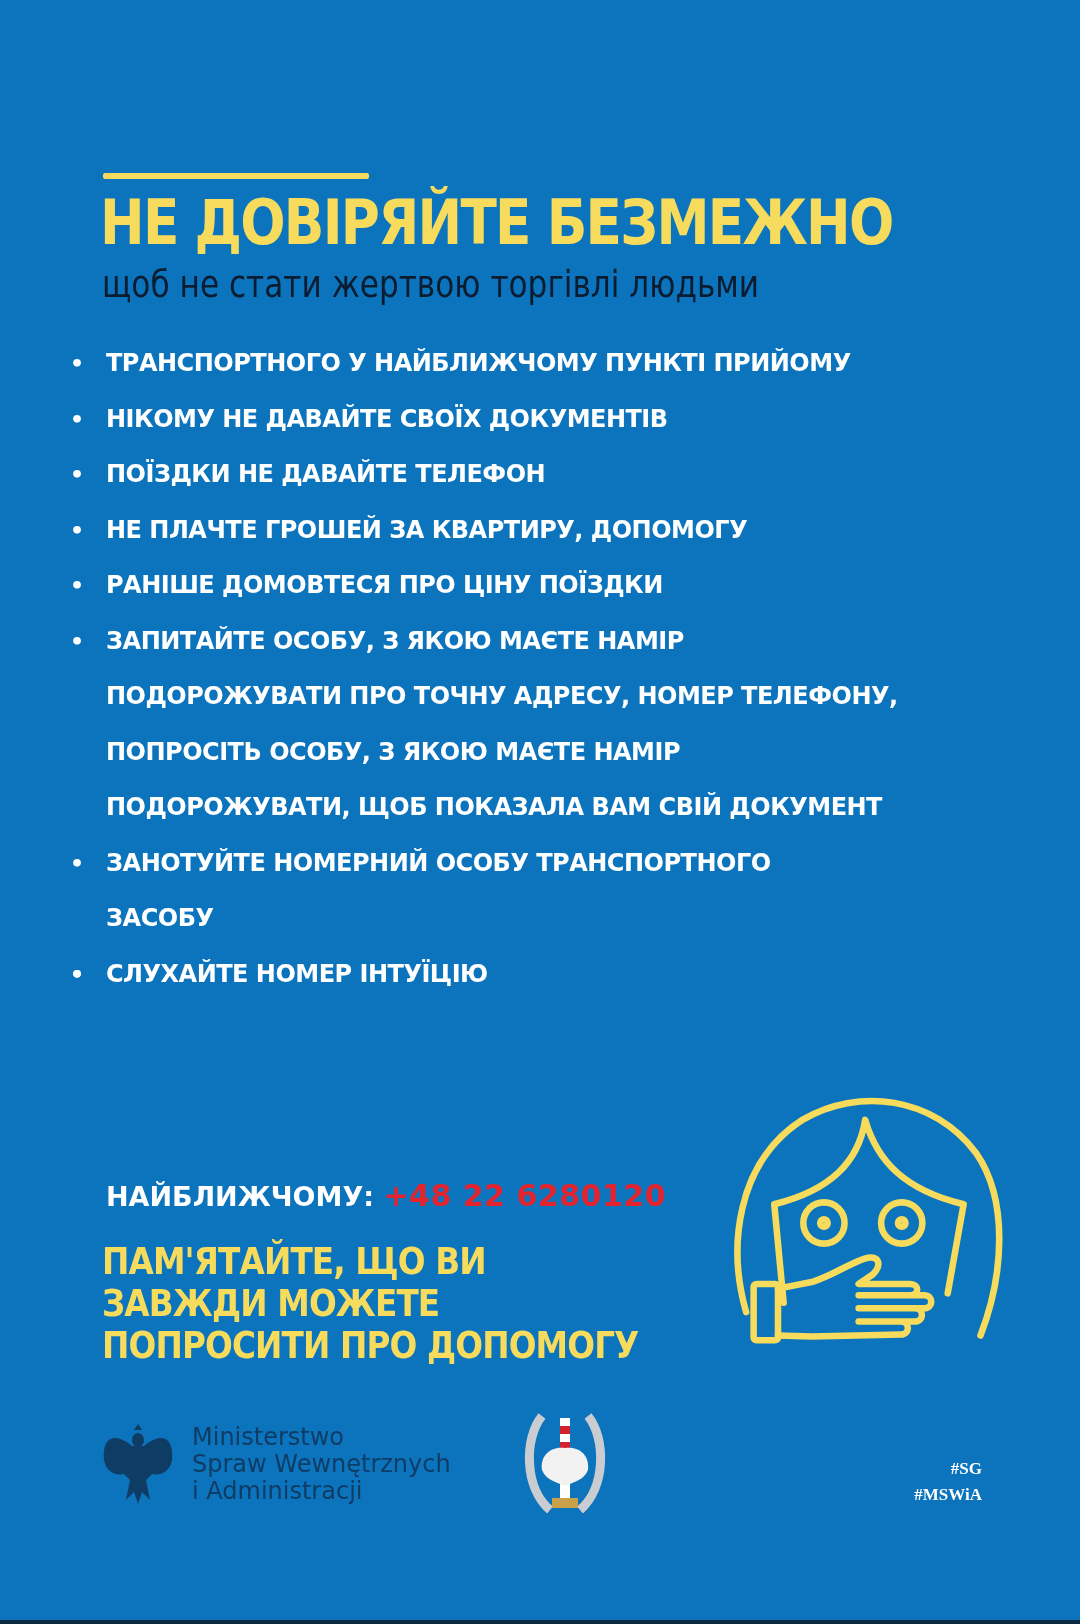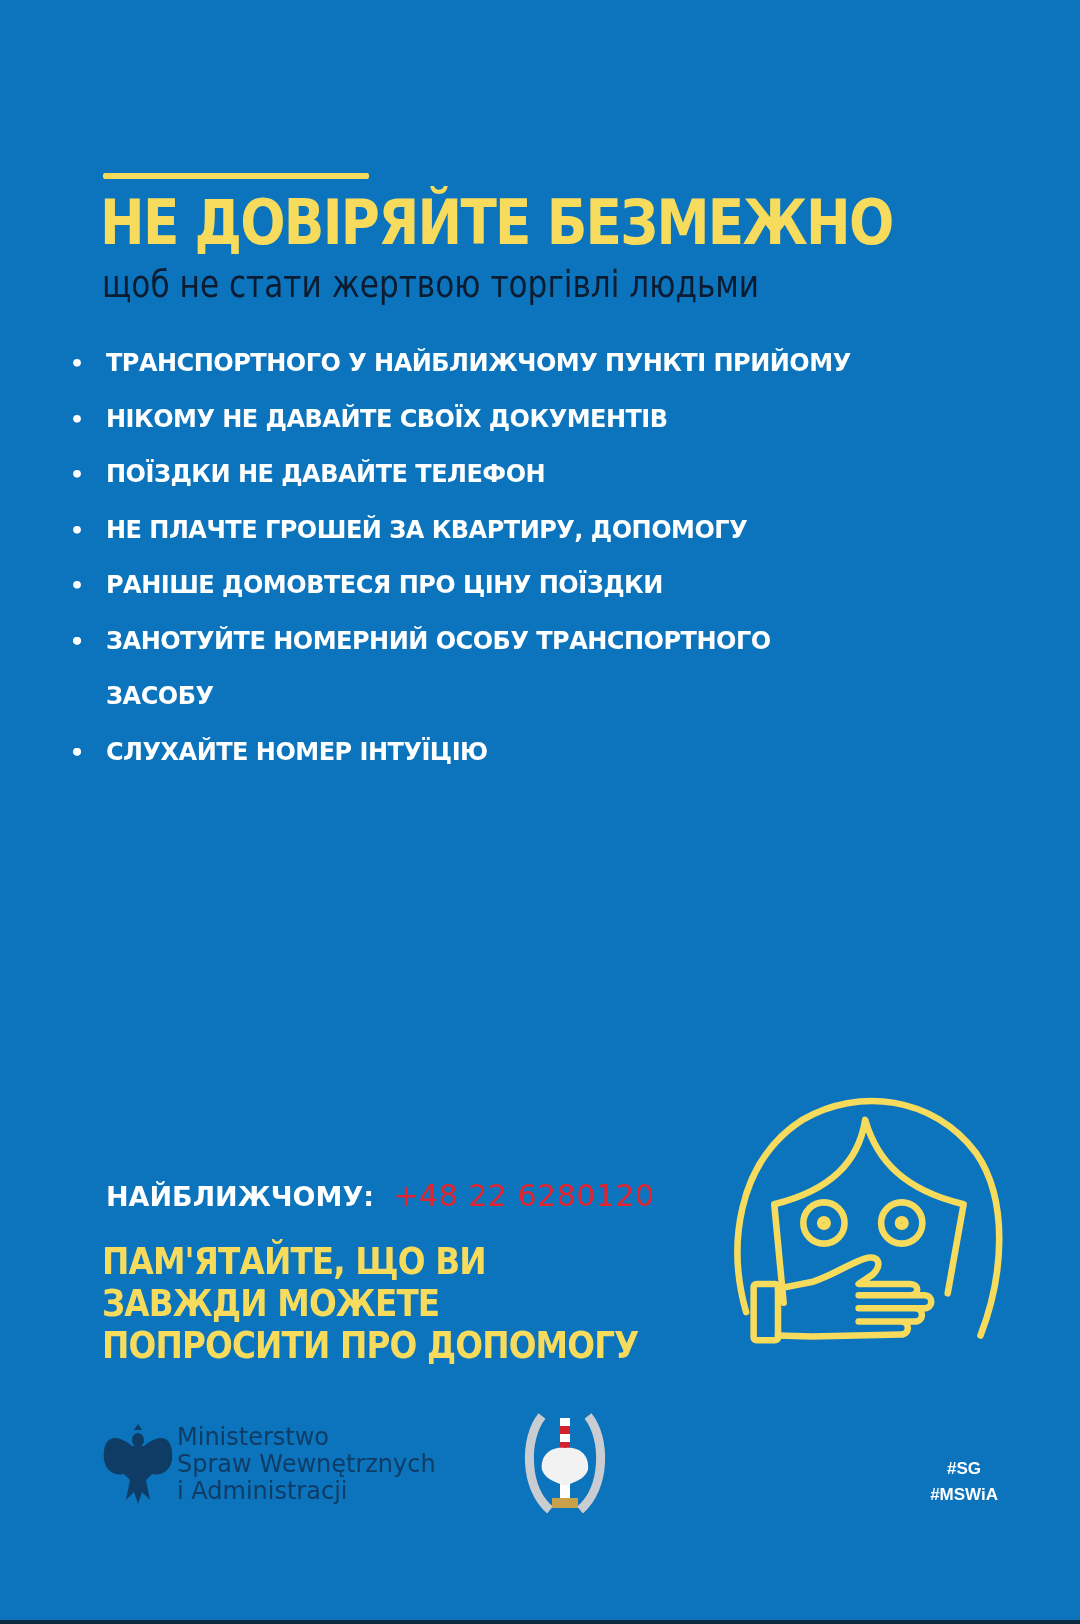--- a/index.html
+++ b/index.html
@@ -27,38 +27,38 @@
     position: relative; padding-left: 36px;
     color: #ffffff; font-family: "DejaVu Sans", sans-serif; font-weight: bold;
     font-size: 24px; line-height: 55.5px; letter-spacing: -0.5px;
   }
   .list li .bullet { position: absolute; left: 0; top: 0; font-size: 22px; }
   .list li .txt { display: block; width: 860px; }
   .phone-row {
     position: absolute; left: 106px; top: 1178px; white-space: nowrap;
     font-family: "DejaVu Sans", sans-serif; font-weight: bold; font-size: 27px; color: #ffffff;
   }
-  .phone-number { color: #e2232e; font-weight: normal; font-size: 30px; margin-left: 10px; letter-spacing: 0.5px; }
+  .phone-number { color: #e2232e; font-weight: bold; font-size: 30px; letter-spacing: 0.5px; }
   .remember {
     position: absolute; left: 102px; top: 1240px; width: 640px;
     font-family: "DejaVu Sans", sans-serif; font-weight: bold; font-size: 38px;
     line-height: 42px; color: #f6db5d; letter-spacing: -1px;
     transform: scaleX(0.86); transform-origin: left top;
   }
   .face-icon { position: absolute; left: 718px; top: 1088px; width: 300px; height: 270px; }
   .ministry { position: absolute; left: 100px; top: 1420px; display: flex; align-items: center; }
   .eagle-icon { width: 76px; height: 88px; }
   .ministry-text {
-    margin-left: 1px; color: #0f3c64; font-family: "DejaVu Sans", sans-serif;
+    margin-left: 16px; color: #0f3c64; font-family: "DejaVu Sans", sans-serif;
     font-size: 24px; line-height: 27px; font-weight: normal;
   }
   .sg-emblem { position: absolute; left: 520px; top: 1408px; width: 90px; height: 110px; }
   .hashtags {
-    position: absolute; right: 82px; top: 1456px; text-align: center;
-    color: #ffffff; font-family: Liberation Sans, sans-serif; font-weight: bold; font-size: 17px; line-height: 26px;
+    position: absolute; right: 98px; top: 1456px; text-align: right;
+    color: #ffffff; font-family: Liberation Serif, serif; font-weight: bold; font-size: 17px; line-height: 26px;
   }
 </style>
 </head>
 <body>
 
 <div class="topline"></div>
 <div class="title">НЕ ДОВІРЯЙТЕ БЕЗМЕЖНО</div>
 <div class="subtitle">щоб не стати жертвою торгівлі людьми</div>
 
 <ul class="list">
@@ -77,20 +77,21 @@
   <li>
       <span class="bullet">•</span>
       <span class="txt">НЕ ПЛАЧТЕ ГРОШЕЙ ЗА КВАРТИРУ, ДОПОМОГУ</span>
     </li>
   <li>
       <span class="bullet">•</span>
       <span class="txt">РАНІШЕ ДОМОВТЕСЯ ПРО ЦІНУ ПОЇЗДКИ</span>
     </li>
   <li>
       <span class="bullet">•</span>
+      <span class="txt" style="width:820px">ЗАПИТАЙТЕ ОСОБУ, З ЯКОЮ МАЄТЕ НАМІР ПОДОРОЖУВАТИ ПРО ТОЧНУ АДРЕСУ, НОМЕР ТЕЛЕФОНУ, ПОПРОСІТЬ ОСОБУ, З ЯКОЮ МАЄТЕ НАМІР ПОДОРОЖУВАТИ, ЩОБ ПОКАЗАЛА ВАМ СВІЙ ДОКУМЕНТ</span>
     </li>
   <li>
       <span class="bullet">•</span>
       <span class="txt" style="width:740px">ЗАНОТУЙТЕ НОМЕРНИЙ ОСОБУ ТРАНСПОРТНОГО ЗАСОБУ</span>
     </li>
   <li>
       <span class="bullet">•</span>
     </li>
   <li>
       <span class="bullet">•</span>

